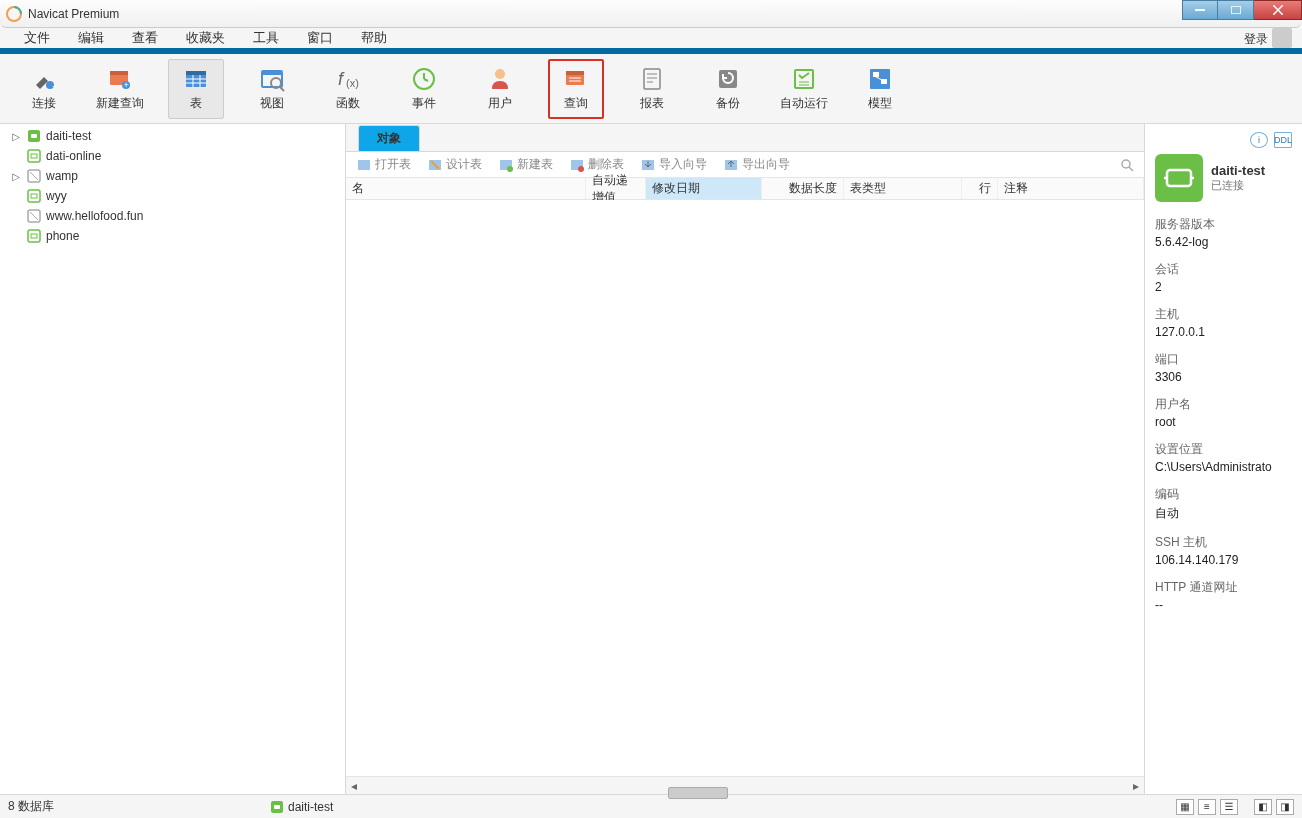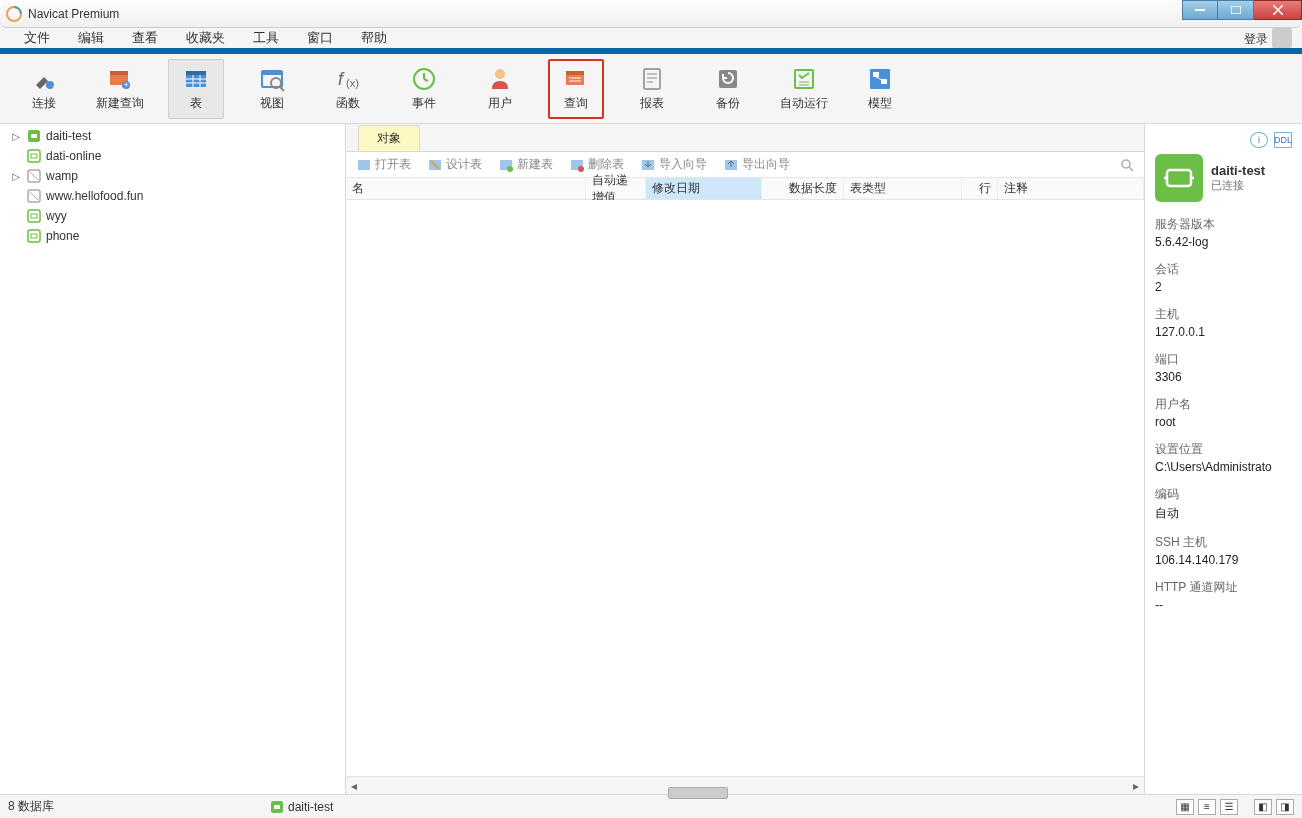--- a/index.html
+++ b/index.html
@@ -32,21 +32,21 @@
 
 .main { display: flex; height: calc(818px - 28px - 26px - 70px - 24px); }
 .sidebar-left { width: 346px; border-right: 1px solid #d8d8d8; background: #fff; overflow: auto; padding-top: 2px; }
 .tree-item { display: flex; align-items: center; height: 20px; padding-left: 10px; cursor: pointer; gap: 4px; }
 .tree-item .expand-icon { width: 12px; display: inline-flex; justify-content: center; color: #666; font-size: 10px; }
 .tree-item .node-icon { width: 16px; height: 16px; display: inline-flex; align-items: center; justify-content: center; }
 .tree-item .node-label { font-size: 12px; }
 
 .center { flex: 1; display: flex; flex-direction: column; background: #fff; }
 .tab-strip { height: 28px; border-bottom: 1px solid #d8d8d8; display: flex; align-items: flex-end; padding-left: 12px; background: #f5f5f5; }
-.tab { height: 26px; padding: 0 18px; background: #fef9c3; border: 1px solid #d8d8d8; border-bottom: none; border-radius: 3px 3px 0 0; display: flex; align-items: center; font-size: 12px; }
+.tab { height: 26px; padding: 0 18px; background: #0ea5e9; border: 1px solid #d8d8d8; border-bottom: none; border-radius: 3px 3px 0 0; display: flex; align-items: center; font-size: 12px; font-weight: bold; }
 .action-row { height: 26px; border-bottom: 1px solid #e5e5e5; display: flex; align-items: center; padding: 0 6px; gap: 8px; position: relative; }
 .action-btn { display: flex; align-items: center; gap: 3px; color: #888; font-size: 12px; cursor: pointer; padding: 2px 4px; }
 .action-btn .a-icon { width: 16px; height: 16px; display: inline-flex; align-items: center; justify-content: center; }
 .search-icon { position: absolute; right: 10px; color: #aaa; }
 .table-header { display: flex; height: 22px; border-bottom: 1px solid #e5e5e5; background: #fafafa; font-size: 12px; }
 .th { border-right: 1px solid #eee; display: flex; align-items: center; padding: 0 6px; }
 .th.name-col { flex: 0 0 240px; }
 .th.autoinc-col { flex: 0 0 60px; justify-content: flex-end; }
 .th.modify-col { flex: 0 0 116px; background: #cee8f9; }
 .th.len-col { flex: 0 0 82px; justify-content: flex-end; }
@@ -284,35 +284,35 @@
             <rect x="1" y="1" width="12" height="12" rx="2" fill="none" stroke="#aaa" stroke-width="1.5"></rect>
             <line x1="3" y1="3" x2="11" y2="11" stroke="#aaa"></line>
           </svg>
         </span>
       <span class="node-label">wamp</span>
     </div>
     <div class="tree-item">
       <span class="expand-icon"></span>
       <span class="node-icon">
           <svg width="14" height="14">
+            <rect x="1" y="1" width="12" height="12" rx="2" fill="none" stroke="#6bbf47" stroke-width="1.5"></rect>
+            <rect x="4" y="5" width="6" height="4" fill="none" stroke="#6bbf47"></rect>
+          </svg>
+        </span>
+      <span class="node-label">wyy</span>
+    </div>
+    <div class="tree-item">
+      <span class="expand-icon"></span>
+      <span class="node-icon">
+          <svg width="14" height="14">
             <rect x="1" y="1" width="12" height="12" rx="2" fill="none" stroke="#aaa" stroke-width="1.5"></rect>
             <line x1="3" y1="3" x2="11" y2="11" stroke="#aaa"></line>
           </svg>
         </span>
       <span class="node-label">www.hellofood.fun</span>
-    </div>
-    <div class="tree-item">
-      <span class="expand-icon"></span>
-      <span class="node-icon">
-          <svg width="14" height="14">
-            <rect x="1" y="1" width="12" height="12" rx="2" fill="none" stroke="#6bbf47" stroke-width="1.5"></rect>
-            <rect x="4" y="5" width="6" height="4" fill="none" stroke="#6bbf47"></rect>
-          </svg>
-        </span>
-      <span class="node-label">wyy</span>
     </div>
     <div class="tree-item">
       <span class="expand-icon"></span>
       <span class="node-icon">
           <svg width="14" height="14">
             <rect x="1" y="1" width="12" height="12" rx="2" fill="none" stroke="#6bbf47" stroke-width="1.5"></rect>
             <rect x="4" y="5" width="6" height="4" fill="none" stroke="#6bbf47"></rect>
           </svg>
         </span>
       <span class="node-label">phone</span>

